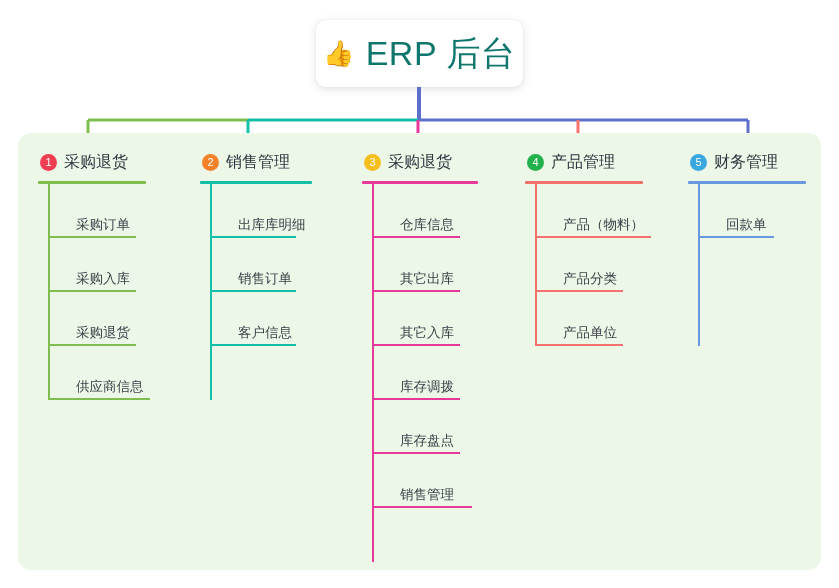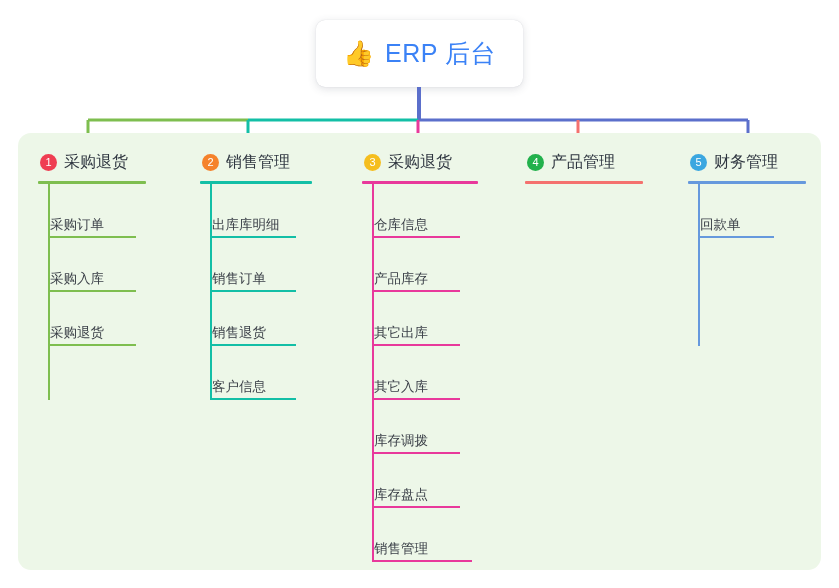--- a/index.html
+++ b/index.html
@@ -17,21 +17,21 @@
     left: 316px; top: 20px;
     width: 207px; height: 67px;
     background: #ffffff;
     border-radius: 9px;
     box-shadow: 0 2px 9px rgba(60,70,90,0.16), 0 0 1px rgba(60,70,90,0.22);
     display: flex; align-items: center; justify-content: center;
     gap: 11px;
   }
   .root-emoji { font-size: 25px; line-height: 1; }
   .root-title {
-    font-size: 25px; color: #3b82f6; letter-spacing: .5px;
+    font-size: 34px; color: #0f766e; letter-spacing: .5px;
     white-space: nowrap;
   }
 
   
   #wires { position: absolute; left: 0; top: 0; width: 839px; height: 588px; }
 
   
   .panel {
     position: absolute;
     left: 18px; top: 133px;
@@ -55,21 +55,21 @@
   }
   .col-title { font-size: 16px; color: #2f3640; }
   .head-rule { height: 3px; border-radius: 1px; margin-top: 5px; }
 
   .items { position: relative; margin-left: 10px; padding-top: 0px; }
   .spine { position: absolute; left: 0; top: 0; width: 2px; }
   .item {
     position: relative;
     height: 54px;
     display: flex; align-items: flex-end;
-    padding-left: 2px; padding-bottom: 4px;
+    padding-left: 28px; padding-bottom: 4px;
   }
   .item-label { font-size: 13.5px; color: #3a3f47; white-space: nowrap; }
   .item-rule {
     position: absolute; left: 0; bottom: 0; height: 2px;
   }
 </style>
 </head>
 <body>
 
 <div id="stage">
@@ -106,65 +106,61 @@
               <div class="item-rule" style="background: rgb(126, 190, 79); width: 88px;"></div>
             </div>
             <div class="item">
               <span class="item-label">采购入库</span>
               <div class="item-rule" style="background: rgb(126, 190, 79); width: 88px;"></div>
             </div>
             <div class="item">
               <span class="item-label">采购退货</span>
               <div class="item-rule" style="background: rgb(126, 190, 79); width: 88px;"></div>
             </div>
+            <div class="item">
+              <span class="item-label">供应商信息</span>
+              <div class="item-rule" style="background: rgb(126, 190, 79); width: 102px;"></div>
+            </div>
           </div>
         </div>
         <div class="col" style="left: 182px; top: 15px;">
           <div class="col-head">
             <span class="badge" style="background: rgb(245, 130, 43);">2</span>
             <span class="col-title">销售管理</span>
           </div>
           <div class="head-rule" style="background: rgb(19, 191, 166); width: 112px;"></div>
           <div class="items">
             <div class="spine" style="background: rgb(19, 191, 166); height: 216px;"></div>
             <div class="item">
               <span class="item-label">出库库明细</span>
               <div class="item-rule" style="background: rgb(19, 191, 166); width: 86px;"></div>
             </div>
             <div class="item">
               <span class="item-label">销售订单</span>
               <div class="item-rule" style="background: rgb(19, 191, 166); width: 86px;"></div>
             </div>
             <div class="item">
-              <span class="item-label">销售退货</span>
-              <div class="item-rule" style="background: rgb(19, 191, 166); width: 86px;"></div>
-            </div>
-            <div class="item">
               <span class="item-label">客户信息</span>
               <div class="item-rule" style="background: rgb(19, 191, 166); width: 86px;"></div>
             </div>
           </div>
         </div>
         <div class="col" style="left: 344px; top: 15px;">
           <div class="col-head">
             <span class="badge" style="background: rgb(245, 190, 30);">3</span>
             <span class="col-title">采购退货</span>
           </div>
           <div class="head-rule" style="background: rgb(232, 57, 155); width: 116px;"></div>
           <div class="items">
             <div class="spine" style="background: rgb(232, 57, 155); height: 378px;"></div>
             <div class="item">
               <span class="item-label">仓库信息</span>
               <div class="item-rule" style="background: rgb(232, 57, 155); width: 88px;"></div>
             </div>
             <div class="item">
-              <span class="item-label">产品库存</span>
-              <div class="item-rule" style="background: rgb(232, 57, 155); width: 88px;"></div>
-            </div>
-            <div class="item">
               <span class="item-label">其它出库</span>
               <div class="item-rule" style="background: rgb(232, 57, 155); width: 88px;"></div>
             </div>
             <div class="item">
               <span class="item-label">其它入库</span>
               <div class="item-rule" style="background: rgb(232, 57, 155); width: 88px;"></div>
             </div>
             <div class="item">
               <span class="item-label">库存调拨</span>
               <div class="item-rule" style="background: rgb(232, 57, 155); width: 88px;"></div>
@@ -178,20 +174,35 @@
               <div class="item-rule" style="background: rgb(232, 57, 155); width: 100px;"></div>
             </div>
           </div>
         </div>
         <div class="col" style="left: 507px; top: 15px;">
           <div class="col-head">
             <span class="badge" style="background: rgb(34, 177, 76);">4</span>
             <span class="col-title">产品管理</span>
           </div>
           <div class="head-rule" style="background: rgb(244, 113, 110); width: 118px;"></div>
+          <div class="items">
+            <div class="spine" style="background: rgb(244, 113, 110); height: 162px;"></div>
+            <div class="item">
+              <span class="item-label">产品（物料）</span>
+              <div class="item-rule" style="background: rgb(244, 113, 110); width: 116px;"></div>
+            </div>
+            <div class="item">
+              <span class="item-label">产品分类</span>
+              <div class="item-rule" style="background: rgb(244, 113, 110); width: 88px;"></div>
+            </div>
+            <div class="item">
+              <span class="item-label">产品单位</span>
+              <div class="item-rule" style="background: rgb(244, 113, 110); width: 88px;"></div>
+            </div>
+          </div>
         </div>
         <div class="col" style="left: 670px; top: 15px;">
           <div class="col-head">
             <span class="badge" style="background: rgb(59, 167, 224);">5</span>
             <span class="col-title">财务管理</span>
           </div>
           <div class="head-rule" style="background: rgb(102, 153, 221); width: 118px;"></div>
           <div class="items">
             <div class="spine" style="background: rgb(102, 153, 221); height: 162px;"></div>
             <div class="item">

